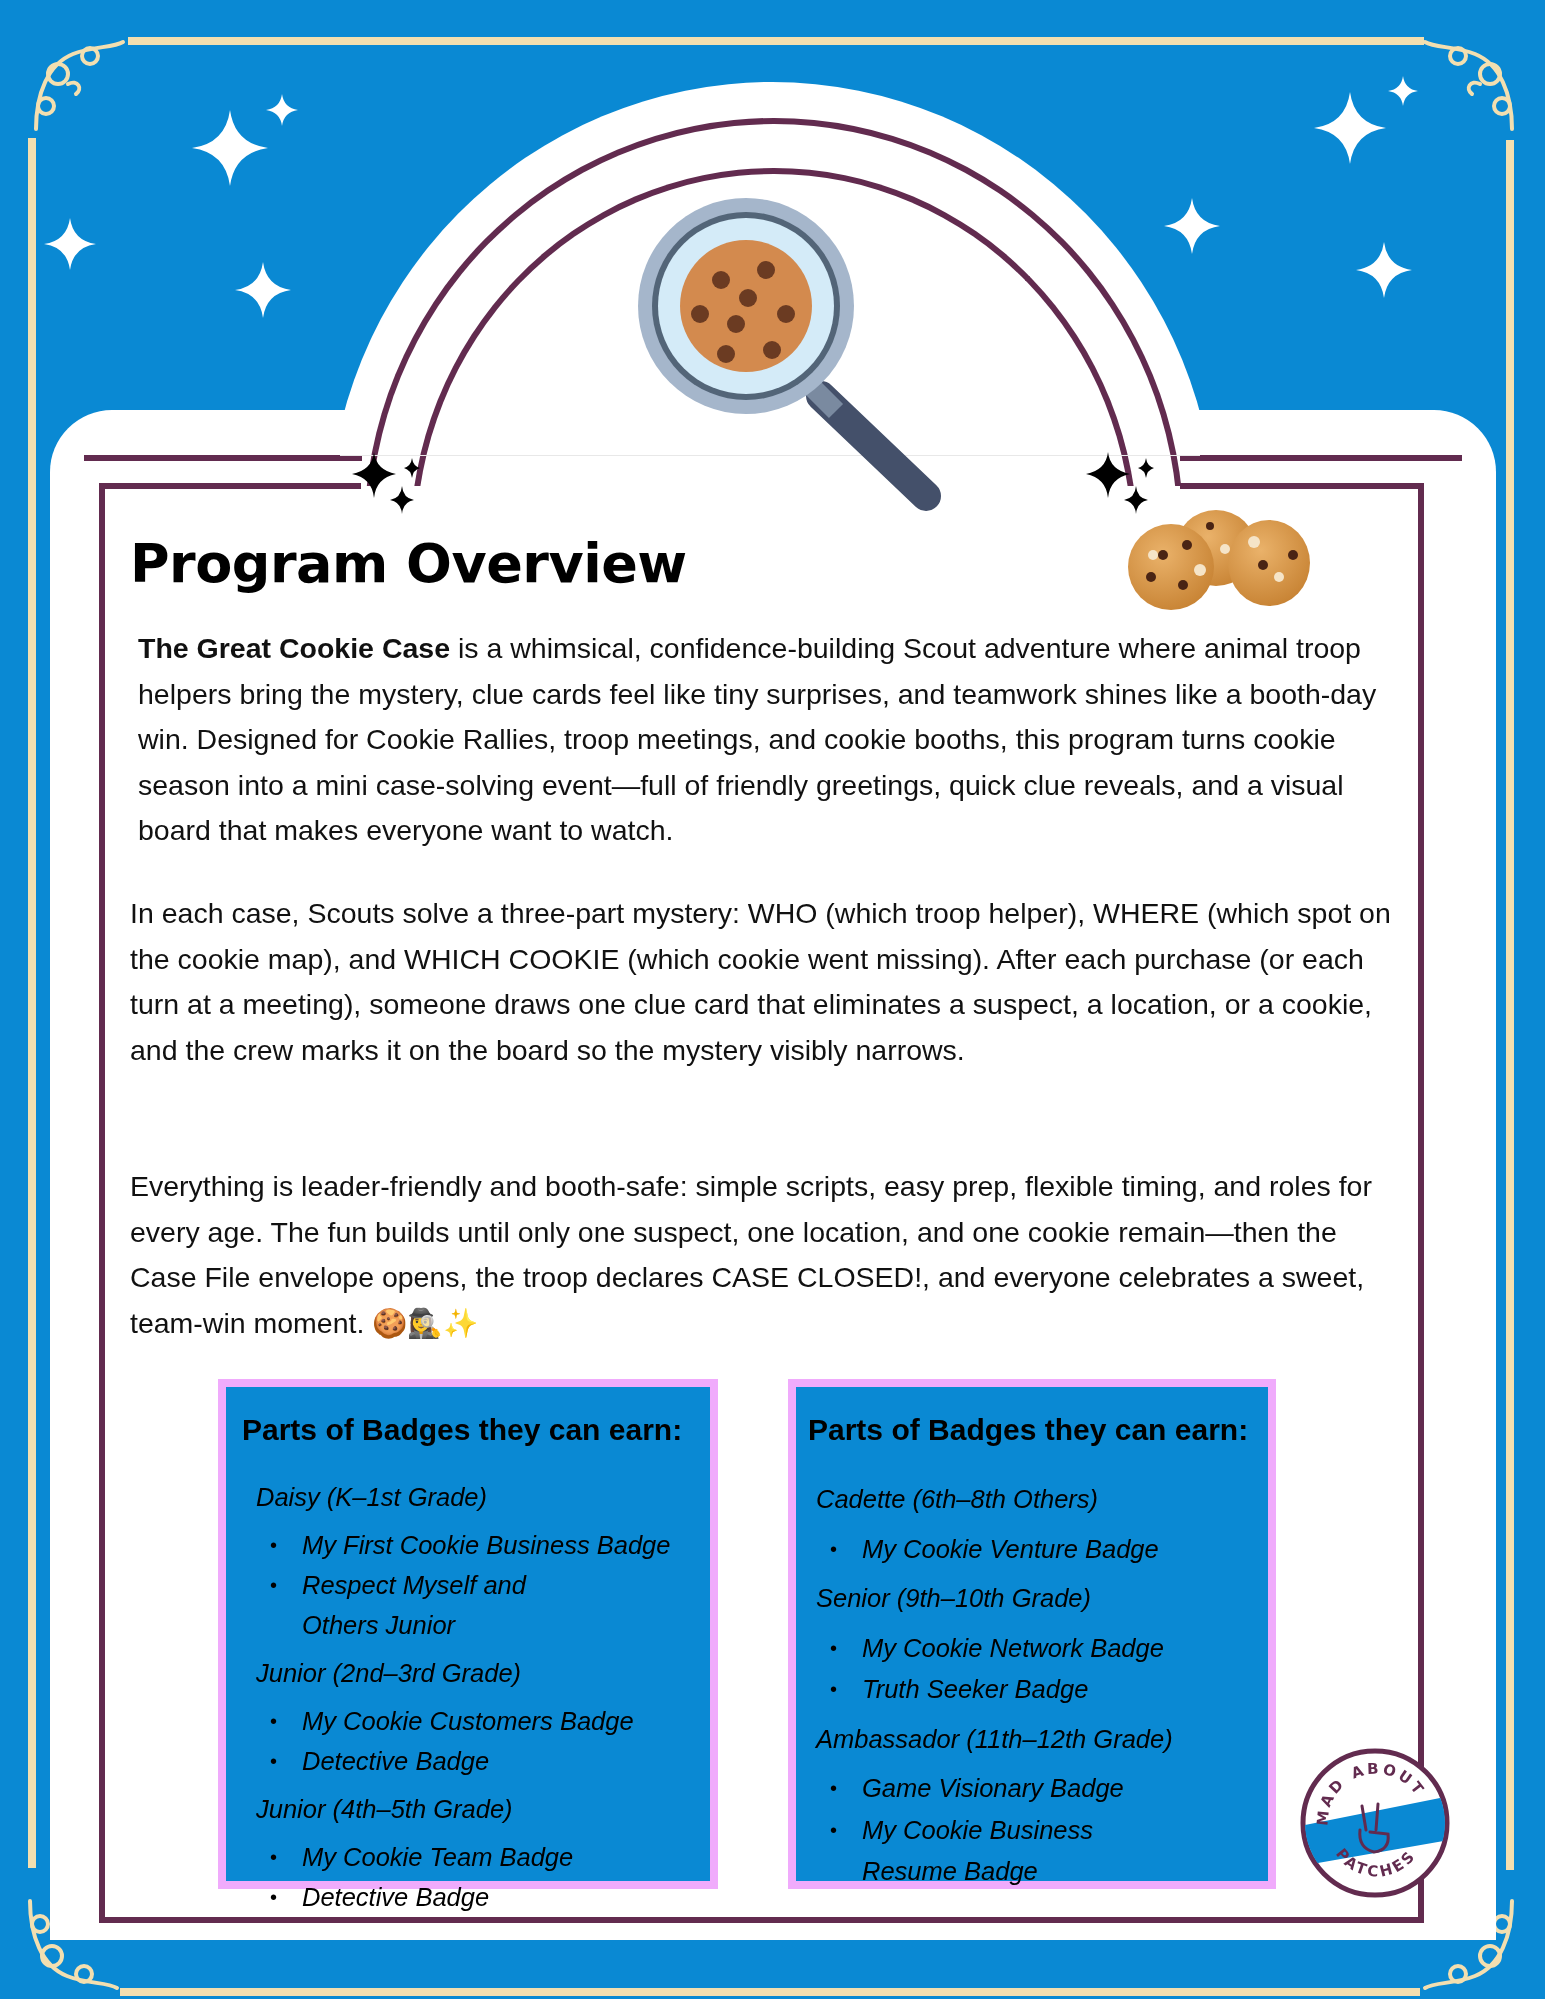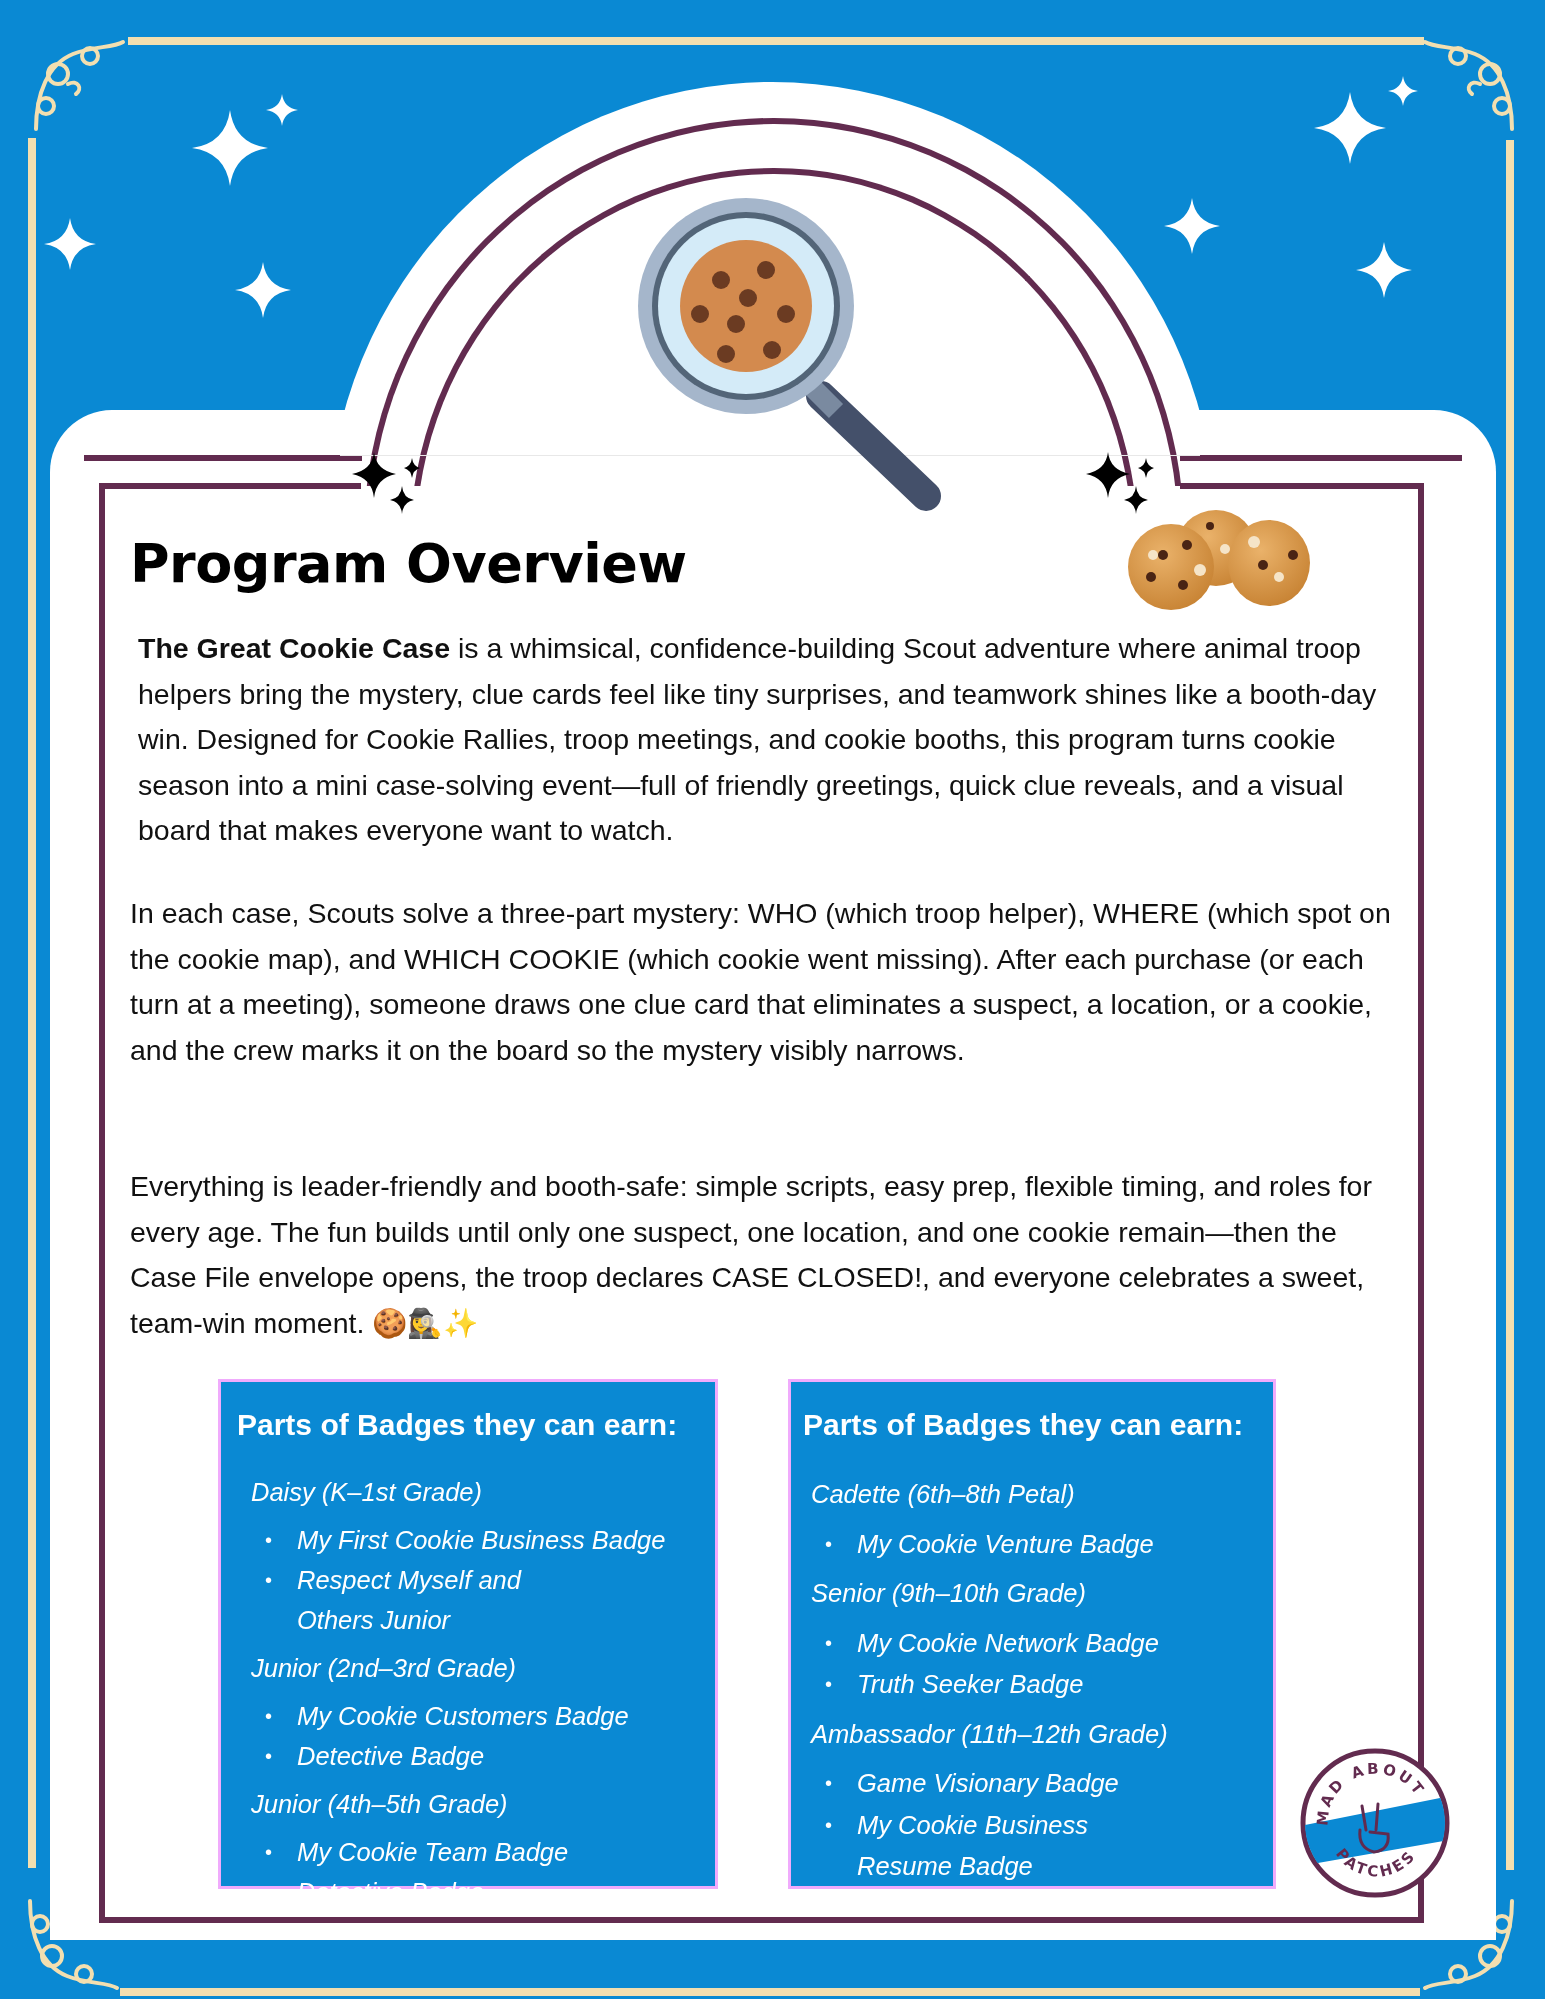--- a/index.html
+++ b/index.html
@@ -10,21 +10,21 @@
     .sparkle-w { position:absolute; }
     
     .card-white { position:absolute; left:50px; top:410px; width:1446px; height:1530px; background:#fff; border-radius:62px 62px 0 0; }
     .arch-white { position:absolute; left:328px; top:90px; width:880px; height:880px; border-radius:50%; background:#fff; }
     .arch-line { position:absolute; border:6px solid #622b4f; border-radius:50%; border-bottom-color:transparent; }
     .purple { background:#622b4f; position:absolute; }
     .inner-frame { position:absolute; left:99px; top:486px; width:1325px; height:1437px; border:6px solid #622b4f; border-top:none; box-sizing:border-box; background:#fff; }
     .title { position:absolute; left:130px; top:532px; font-family:"DejaVu Sans", sans-serif; font-weight:bold; font-size:54px; color:#000; letter-spacing:-0.5px; }
     .para { position:absolute; left:130px; width:1280px; font-family:"Liberation Sans", sans-serif; font-size:28.5px; line-height:45.5px; color:#111; }
     .para b { font-weight:bold; }
-    .badge-box { position:absolute; background:#0a89d3; border:3px solid #f0abfc; box-sizing:border-box; color:#ffffff; }
+    .badge-box { position:absolute; background:#0a89d3; border:8px solid #f0abfc; box-sizing:border-box; color:#000000; }
     .badge-title { font-weight:bold; font-size:30px; position:absolute; left:16px; top:26px; white-space:nowrap; }
     .badge-list { position:absolute; left:22px; top:80px; right:10px; font-style:italic; font-size:25.5px; line-height:40px; }
     .lvl { margin:8px; }
     .lvl-item { padding-left:54px; position:relative; }
     .lvl-item::before { content:"•"; position:absolute; left:22px; font-style:normal; font-size:20px; }
     .cookie { position:absolute; border-radius:50%; background:radial-gradient(circle at 40% 35%, #eab26a, #c98536 75%, #b06c26); }
     .chip { position:absolute; border-radius:50%; background:#4a2414; }
     .wchip { position:absolute; border-radius:50%; background:#f5e4c8; }
   </style>
 </head>
@@ -174,21 +174,21 @@
     <div class="lvl-item">Detective Badge</div>
     <div class="lvl">Junior (4th–5th Grade)</div>
     <div class="lvl-item">My Cookie Team Badge</div>
     <div class="lvl-item">Detective Badge</div>
   </div>
 </div>
 
 <div class="badge-box" style="left:788px;top:1379px;width:488px;height:510px;">
   <div class="badge-title" style="left:12px;">Parts of Badges they can earn:</div>
   <div class="badge-list" style="top:84px;left:12px;line-height:41.5px;">
-    <div class="lvl">Cadette (6th–8th Petal)</div>
+    <div class="lvl">Cadette (6th–8th Others)</div>
     <div class="lvl-item">My Cookie Venture Badge</div>
     <div class="lvl">Senior (9th–10th Grade)</div>
     <div class="lvl-item">My Cookie Network Badge</div>
     <div class="lvl-item">Truth Seeker Badge</div>
     <div class="lvl">Ambassador (11th–12th Grade)</div>
     <div class="lvl-item">Game Visionary Badge</div>
     <div class="lvl-item" style="width:300px;">My Cookie Business Resume Badge</div>
   </div>
 </div>
 

